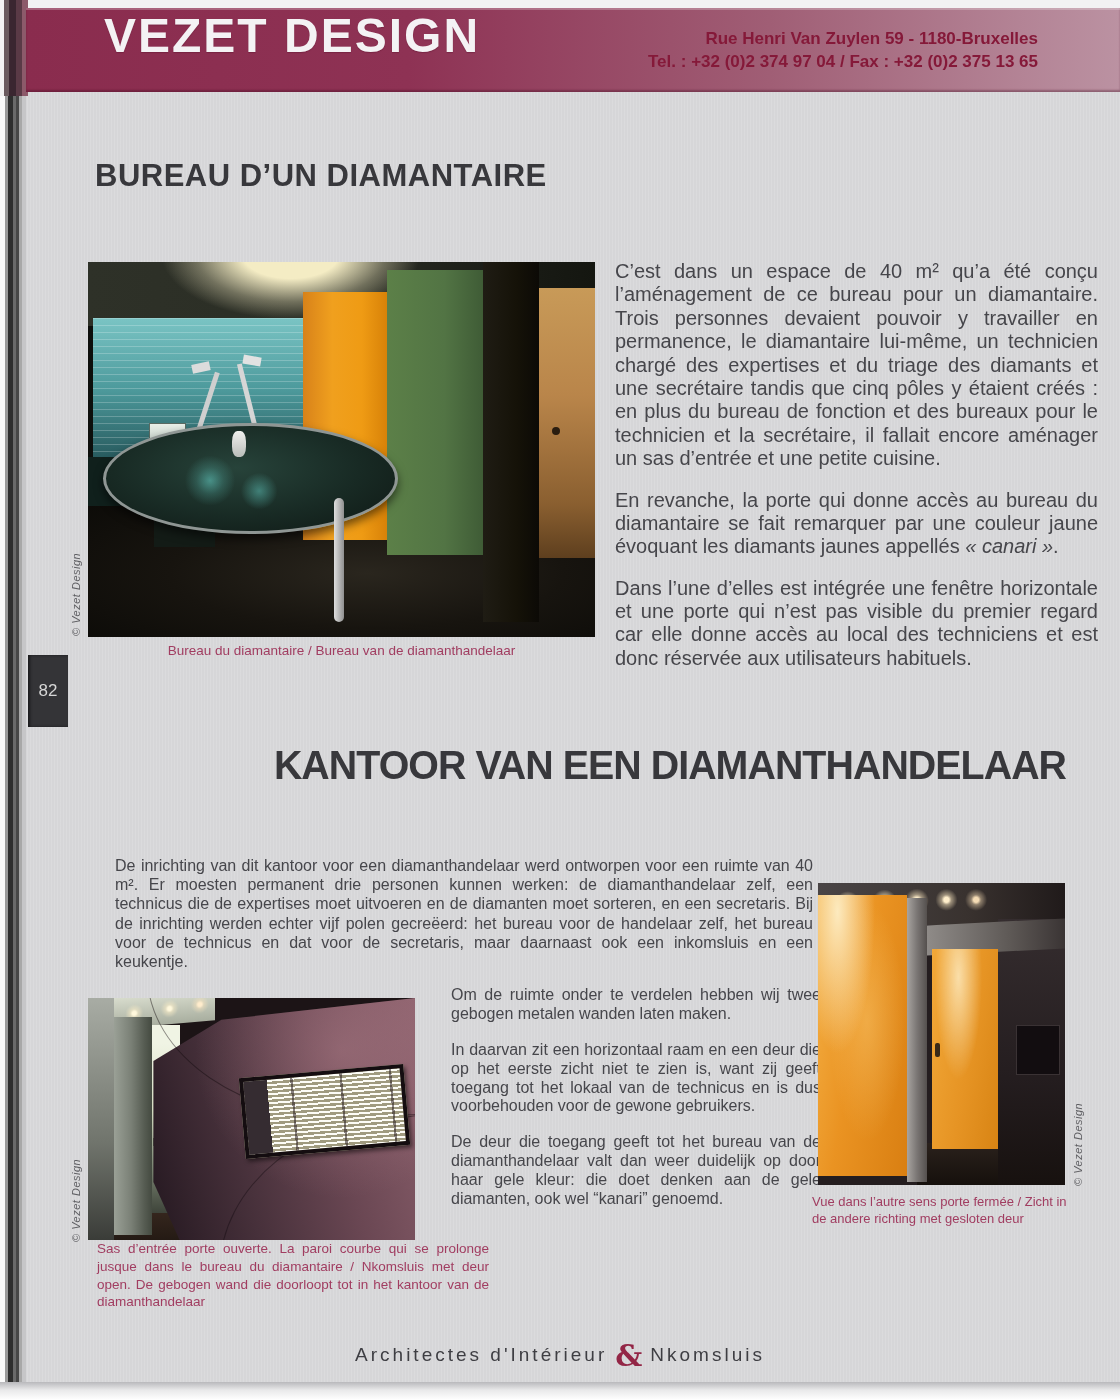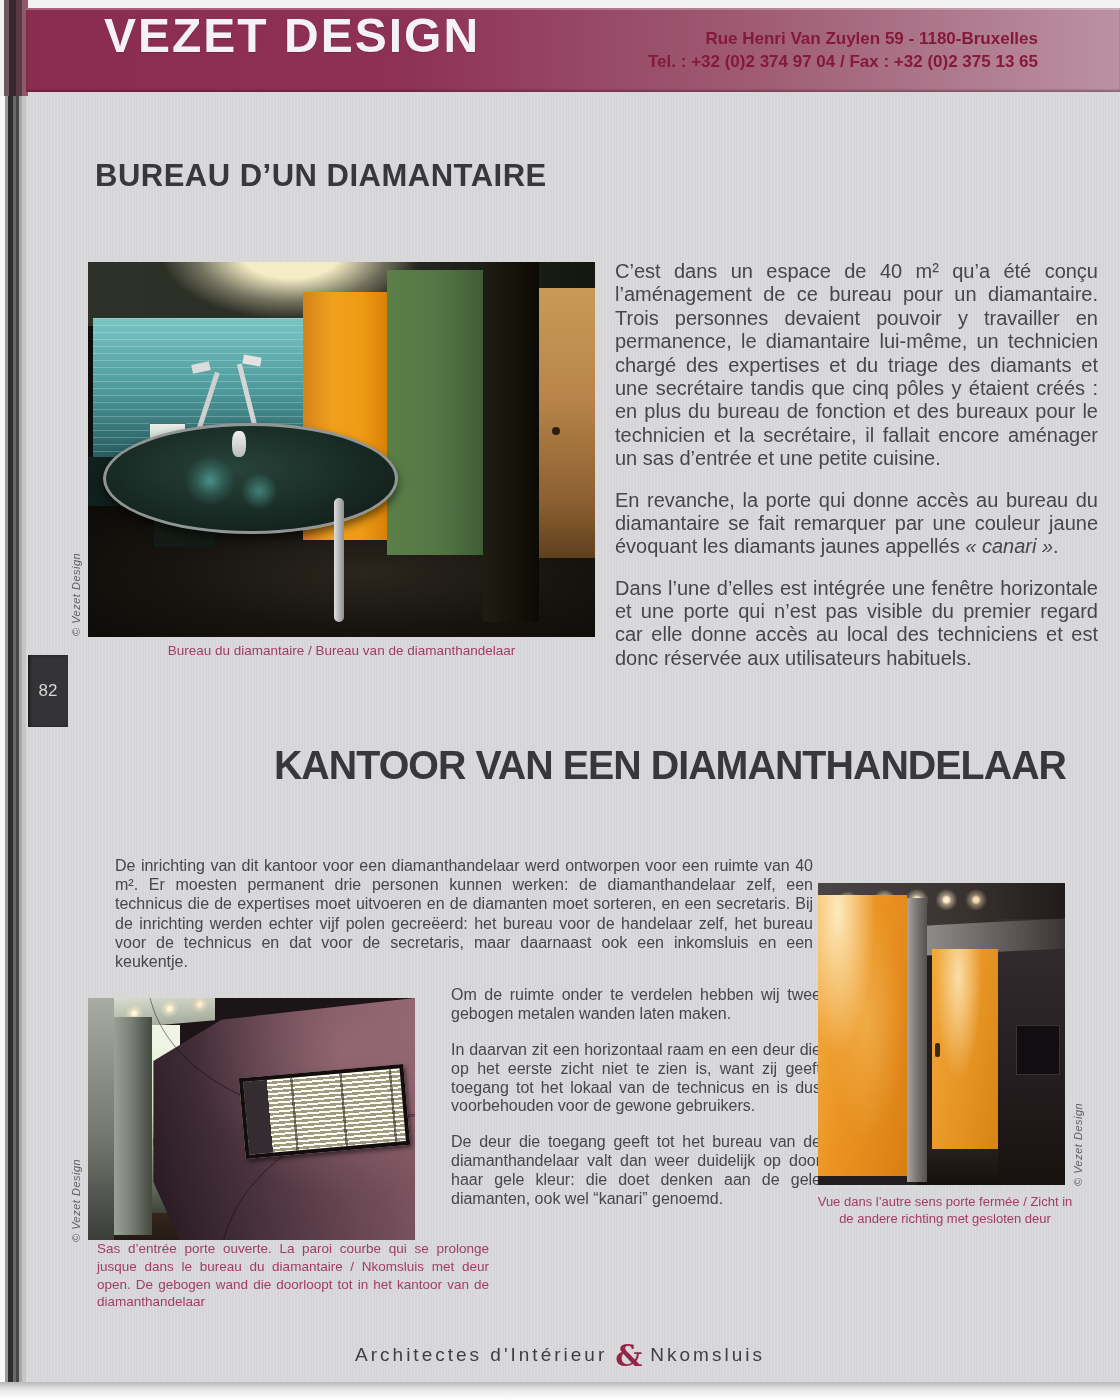--- a/index.html
+++ b/index.html
@@ -33,21 +33,21 @@
   .col-fr{position:absolute;left:608px;top:260px;width:483px;color:#46464b;font-size:20px;line-height:1.17;text-align:justify;margin-left:7px;}
   .col-fr p{margin:0 0 18px 0;}
   .intro-nl{position:absolute;left:115px;top:856px;width:698px;color:#46464b;font-size:16px;line-height:1.2;text-align:justify;margin:0;}
   .col-nl{position:absolute;left:435px;top:986px;width:386px;color:#46464b;font-size:16px;line-height:1.18;text-align:justify;}
   .col-nl p{margin:0 0 17px 16px;}
 
   
   .cap{color:#a13d61;font-size:13.5px;line-height:1.32;}
   .cap1{position:absolute;left:88px;top:642px;width:507px;text-align:center;}
   .cap2{position:absolute;left:97px;top:1240px;width:392px;text-align:justify;}
-  .cap3{position:absolute;left:812px;top:1193px;width:266px;text-align:center;font-size:13px;}
+  .cap3{position:absolute;left:812px;top:1193px;width:266px;font-size:13px;}
   .credit{position:absolute;transform-origin:0 0;transform:rotate(-90deg);font-style:italic;font-size:11px;
         color:#5f5f63;letter-spacing:0.5px;white-space:nowrap;}
   .credit1{left:70px;top:636px;}
   .credit2{left:70px;top:1242px;}
   .credit3{left:1072px;top:1186px;}
 
   
   .pagenum{position:absolute;left:28px;top:655px;width:40px;height:72px;background:#343437;
         display:flex;align-items:center;justify-content:center;color:#d6d6d6;font-size:17px;
         box-shadow:inset 2px 0 3px rgba(0,0,0,0.5);}

